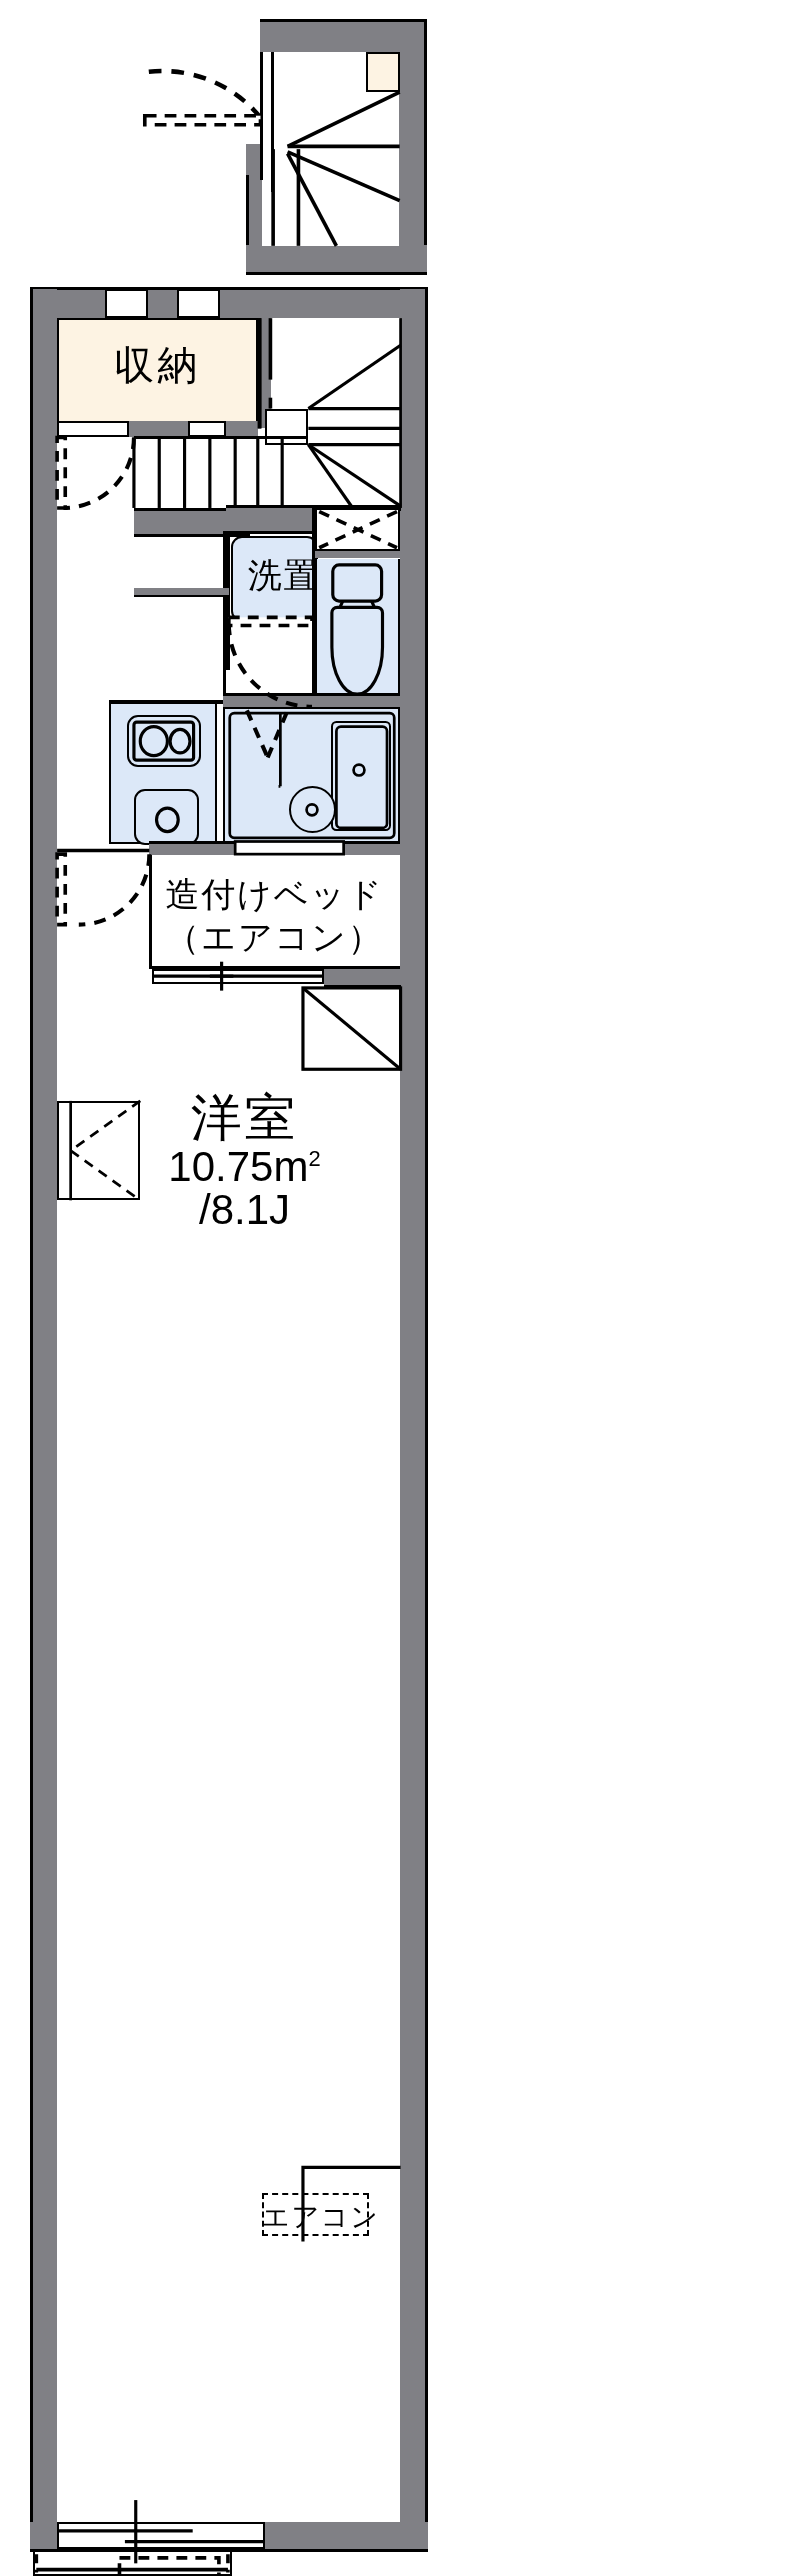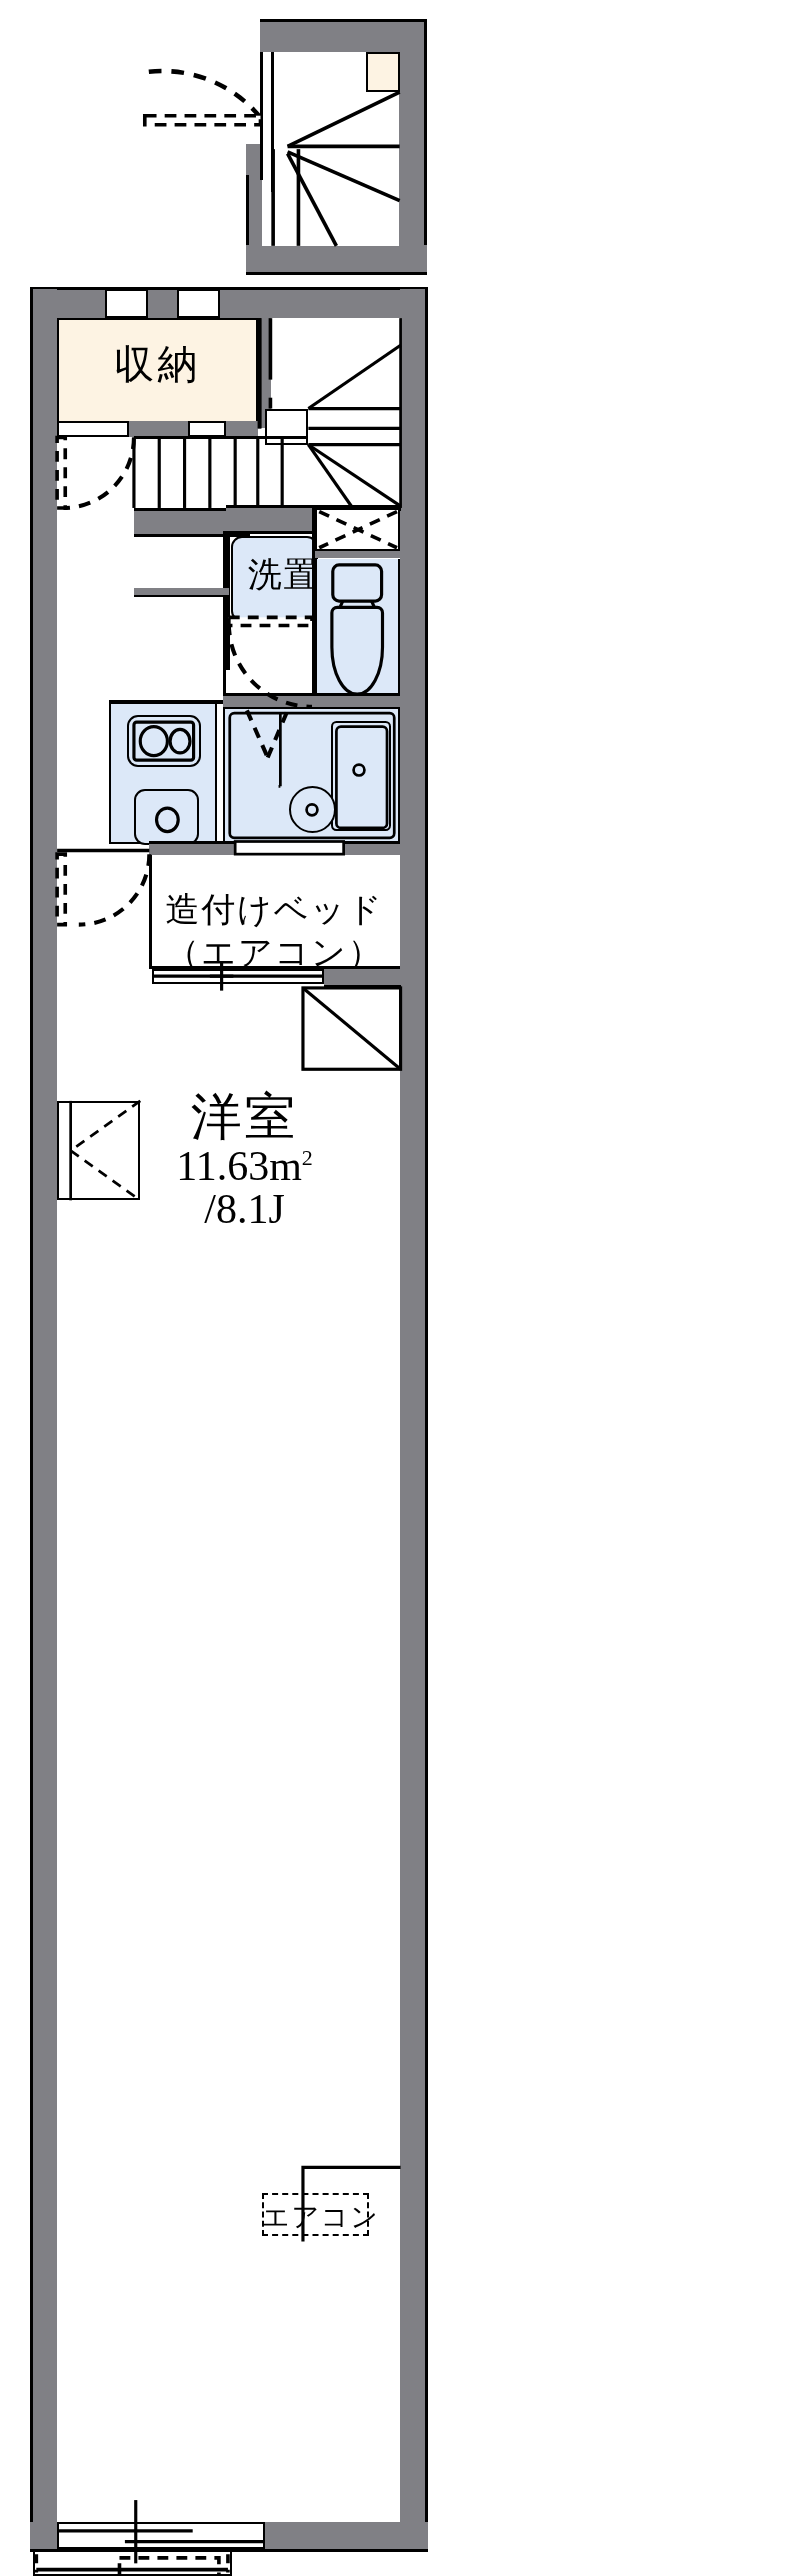--- a/index.html
+++ b/index.html
@@ -8,24 +8,24 @@
   .abs{position:absolute;box-sizing:border-box;}
   .wall-plain{background:#808085;}
   .thin{background:#000;}
   .white{background:#ffffff;border:2.7px solid #000;}
   .room{background:#ffffff;}
   .closet{background:#FDF3E3;border:2.7px solid #000;}
   .fix{background:#DCE8F8;border:2.7px solid #000;}
   .fix-round{background:#DCE8F8;border:2.7px solid #000;border-radius:11px;}
   .noborder{border:none;}
   
-  .lbl{position:absolute;color:#000;line-height:1.12;text-align:center;white-space:nowrap;font-family:Liberation Serif, serif;}
+  .lbl{position:absolute;color:#000;line-height:1.12;text-align:center;white-space:nowrap;}
   .lbl-closet{font-size:40px;letter-spacing:3.6px;}
   .lbl-wash{font-size:34px;letter-spacing:1.8px;}
-  .lbl-bed{font-size:34px;letter-spacing:1.8px;line-height:1.25;text-align:center;margin-top:16px;}
+  .lbl-bed{font-size:34px;letter-spacing:1.8px;line-height:1.25;text-align:center;}
   .lbl-room{font-size:51px;letter-spacing:2.7px;}
   .lbl-area{font-size:42px;}
   .lbl-area2{font-size:42px;text-align:center;}
   .lbl-ac{font-size:27px;letter-spacing:1.8px;}
   .sup{font-size:22px;vertical-align:super;}
   svg.ov{position:absolute;left:0;top:0;width:812px;height:2576px;overflow:visible;pointer-events:none;}
 </style>
 </head>
 <body>
 
@@ -121,21 +121,21 @@
     <span>（エアコン）</span>
   </div>
 
   <div class="abs thin" style="left:149px;top:966px;width:251px;height:2.7px;"></div>
   <div class="abs white" style="left:152px;top:969px;width:172px;height:14.5px;"></div>
   <div class="abs wall-plain" style="left:324px;top:969px;width:77px;height:16.3px;"></div>
   <div class="abs thin" style="left:324px;top:985px;width:77px;height:2.7px;"></div>
 
   <div class="lbl lbl-room" style="left:136px;top:1089px;width:217px;">洋室</div>
   <div class="lbl lbl-area" style="left:136px;top:1143px;width:217px;">
-    <span>11.63m</span><span class="sup">2</span>
+    <span>10.75m</span><span class="sup">2</span>
   </div>
   <div class="lbl lbl-area2" style="left:136px;top:1186px;width:217px;">/8.1J</div>
 
   <div class="abs white" style="left:57px;top:1101px;width:83px;height:99px;"></div>
 
   <div class="abs" style="left:262px;top:2193px;width:107px;height:43px;border:2.7px dashed #000;"></div>
   <div class="lbl lbl-ac" style="left:262px;top:2202px;width:107px;">エアコン</div>
 
   <div class="abs white" style="left:57px;top:2522px;width:208px;height:27px;"></div>
   <div class="abs wall-plain" style="left:265px;top:2522px;width:163px;height:27px;"></div>

